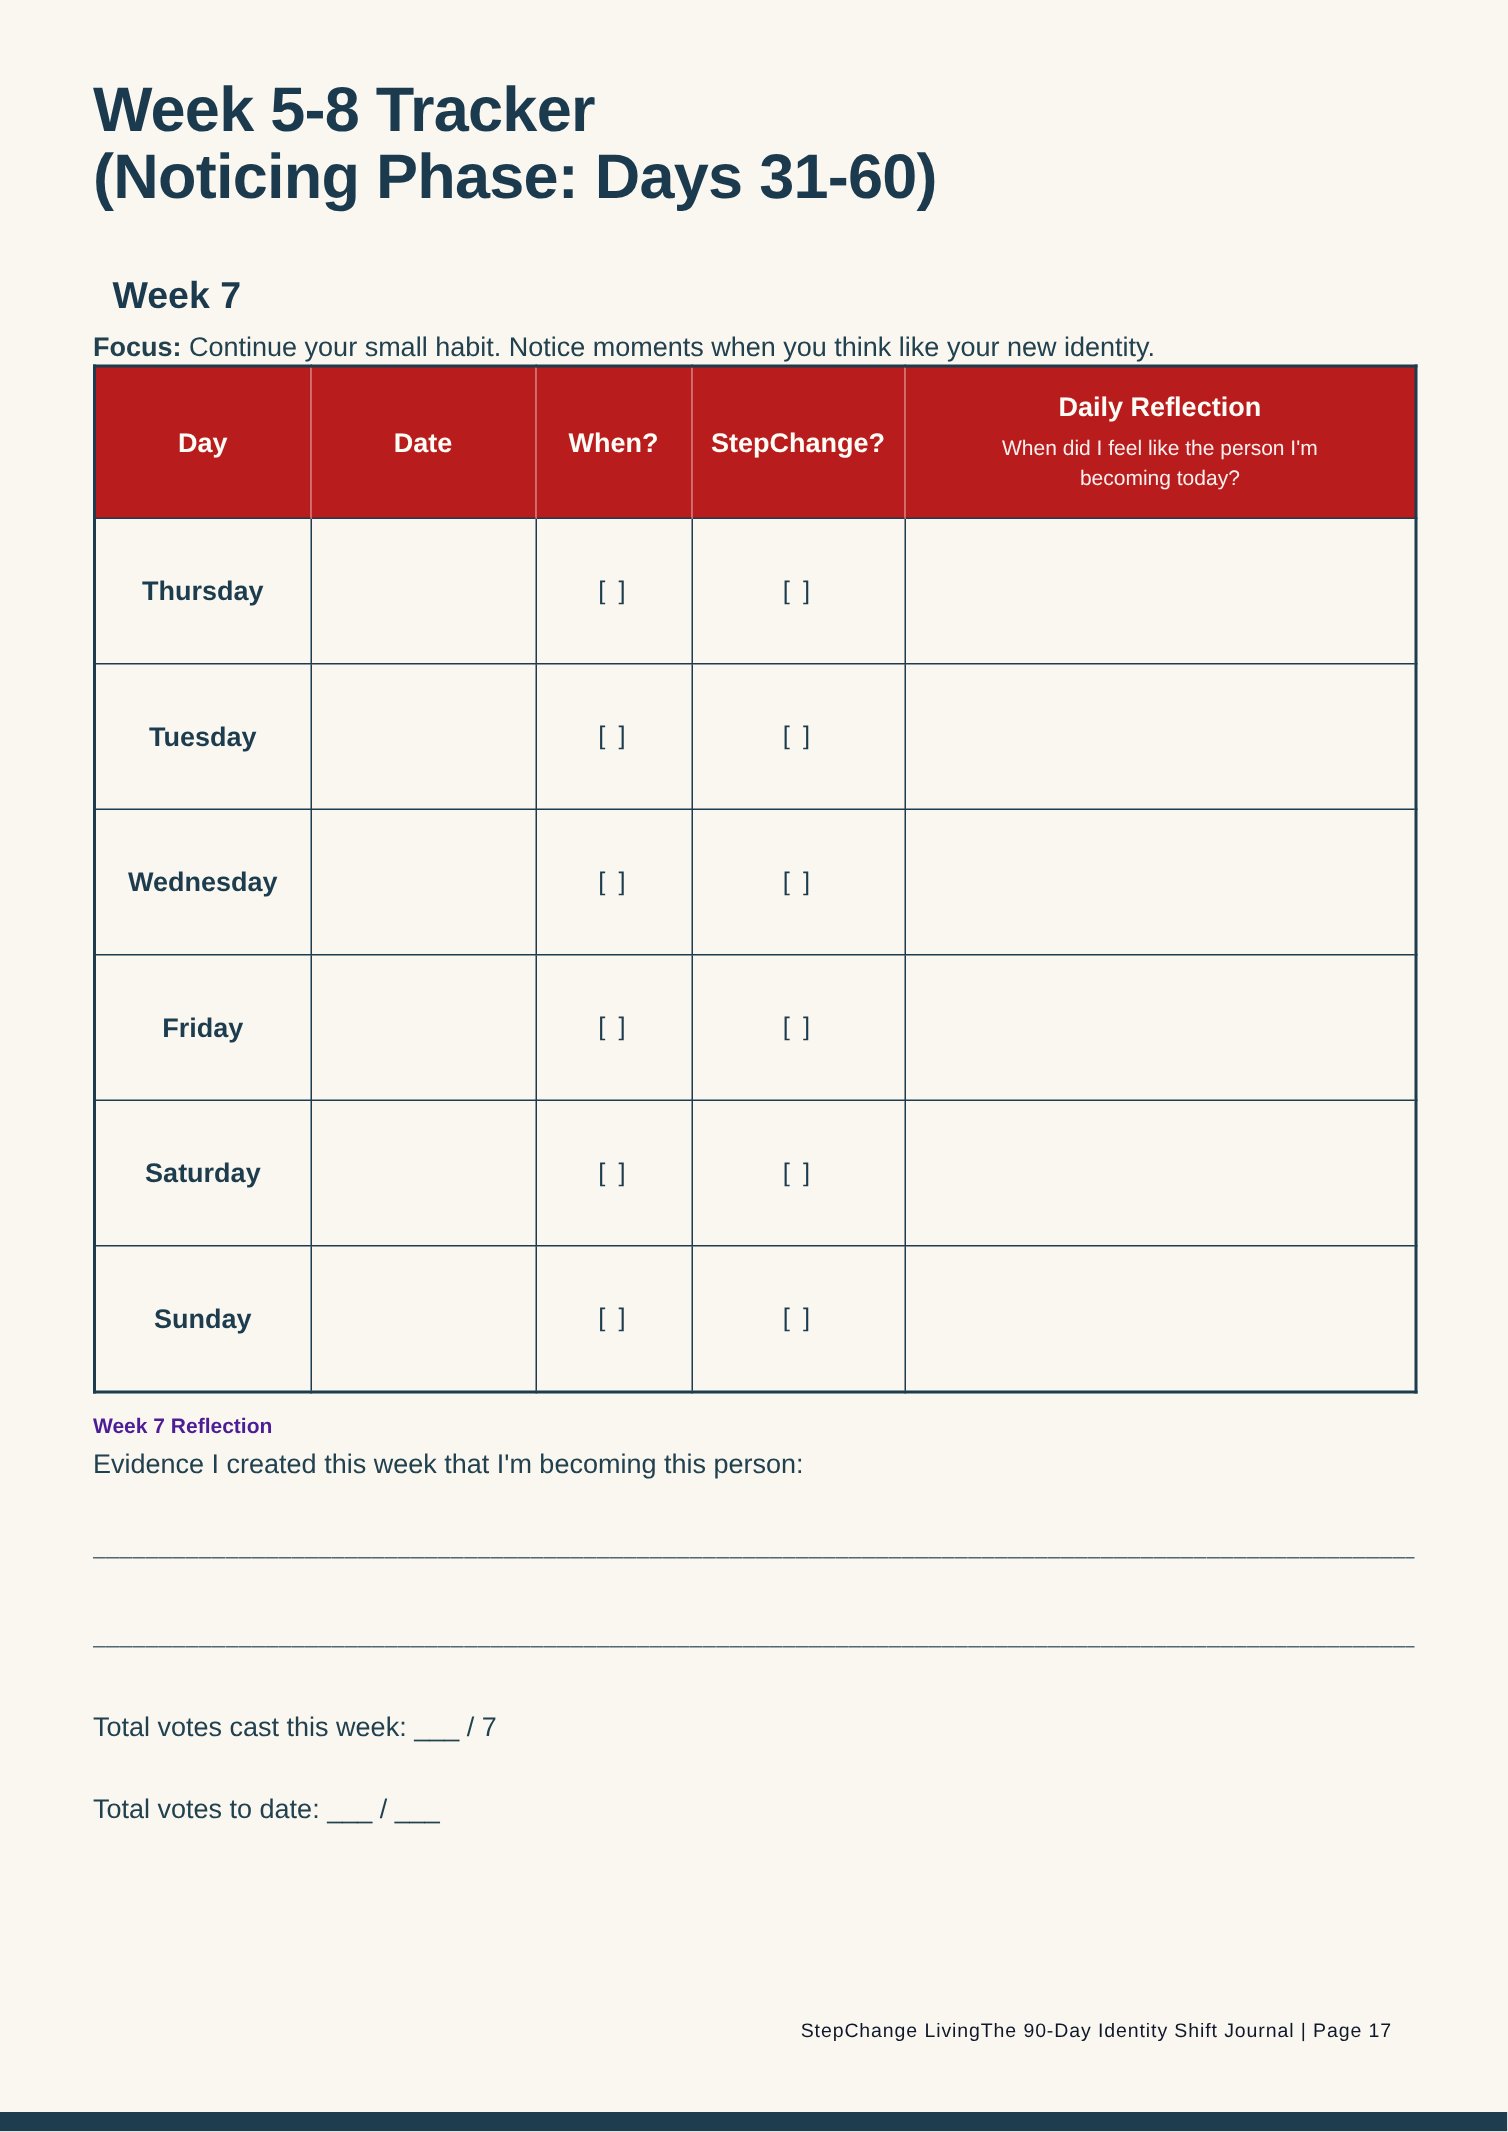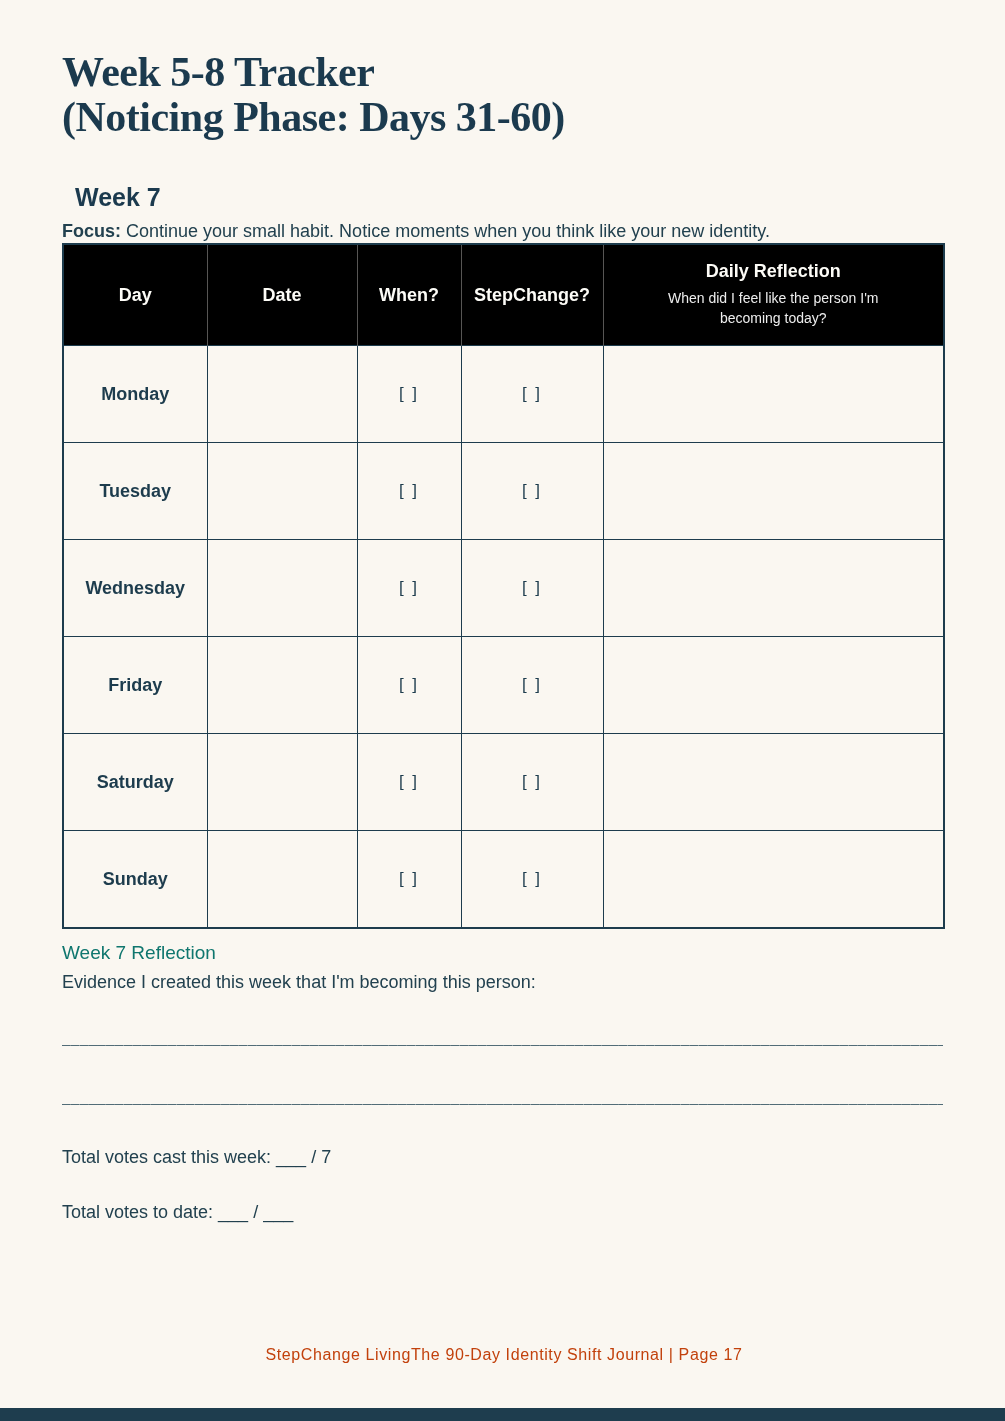--- a/index.html
+++ b/index.html
@@ -18,21 +18,21 @@
     overflow: hidden;
   }
   .title {
     font-size: 42px;
     font-weight: 800;
     line-height: 1.08;
     letter-spacing: -0.5px;
     color: #1b3a4e;
     margin-bottom: 42px;
   }
-  .title-line { display: block; font-family: Liberation Serif, serif; }
+  .title-line { display: block; }
   .week-heading {
     font-size: 25px;
     font-weight: 700;
     margin-bottom: 8px;
     color: #1b3a4e;
     margin-left: 13px;
   }
   .focus {
     font-size: 18px;
     line-height: 1.28;
@@ -41,21 +41,21 @@
   .focus-label { font-weight: 700; margin-right: 5px; }
 
   table.tracker {
     width: 881px;
     table-layout: fixed;
     border-collapse: collapse;
     border: 2px solid #1d3c4d;
   }
   thead tr { height: 102px; }
   thead th {
-    background: #000000;
+    background: #b91c1c;
     color: #fdfcf7;
     font-size: 18px;
     font-weight: 700;
     text-align: center;
     vertical-align: middle;
     padding: 0 8px;
     border-right: 1px solid rgba(250, 247, 241, 0.35);
   }
   thead th:last-child { border-right: none; }
   .refl-title { display: block; font-size: 18px; font-weight: 700; }
@@ -75,23 +75,23 @@
     text-align: center;
     vertical-align: middle;
     font-size: 18px;
     color: #1d3c4d;
   }
   td.day-cell { font-weight: 700; font-size: 18px; }
   td.checkbox-cell { font-size: 17px; letter-spacing: 2px; }
 
   .reflection-heading {
     margin-top: 13px;
-    font-size: 19px;
-    font-weight: 400;
-    color: #0f766e;
+    font-size: 14px;
+    font-weight: 700;
+    color: #4c1d95;
     margin-bottom: 8px;
   }
   .reflection-prompt {
     font-size: 18px;
     color: #22414f;
     margin-bottom: 36px;
   }
   .write-line {
     width: 100%;
     font-size: 15px;
@@ -105,24 +105,24 @@
     font-size: 18px;
     color: #22414f;
     margin-bottom: 34px;
   }
   .footer {
     position: absolute;
     top: 1346px;
     left: 80px;
     right: 77px;
     display: flex;
-    justify-content: center;
-    font-size: 16px;
+    justify-content: flex-end;
+    font-size: 13px;
     letter-spacing: 0.6px;
-    color: #c2410c;
+    color: #0f172a;
   }
   .bottom-bar {
     position: absolute;
     left: 0;
     right: 0;
     bottom: 0;
     height: 13px;
     background: #1e3d4e;
   }
 </style>
@@ -155,21 +155,21 @@
         <th>When?</th>
         <th>StepChange?</th>
         <th>
           <span class="refl-title">Daily Reflection</span>
           <span class="refl-sub">When did I feel like the person I'm becoming today?</span>
         </th>
       </tr>
     </thead>
     <tbody>
       <tr>
-        <td class="day-cell">Monday</td>
+        <td class="day-cell">Thursday</td>
         <td class="date-cell"></td>
         <td class="checkbox-cell">[ ]</td>
         <td class="checkbox-cell">[ ]</td>
         <td class="reflection-cell"></td>
       </tr>
       <tr>
         <td class="day-cell">Tuesday</td>
         <td class="date-cell"></td>
         <td class="checkbox-cell">[ ]</td>
         <td class="checkbox-cell">[ ]</td>

